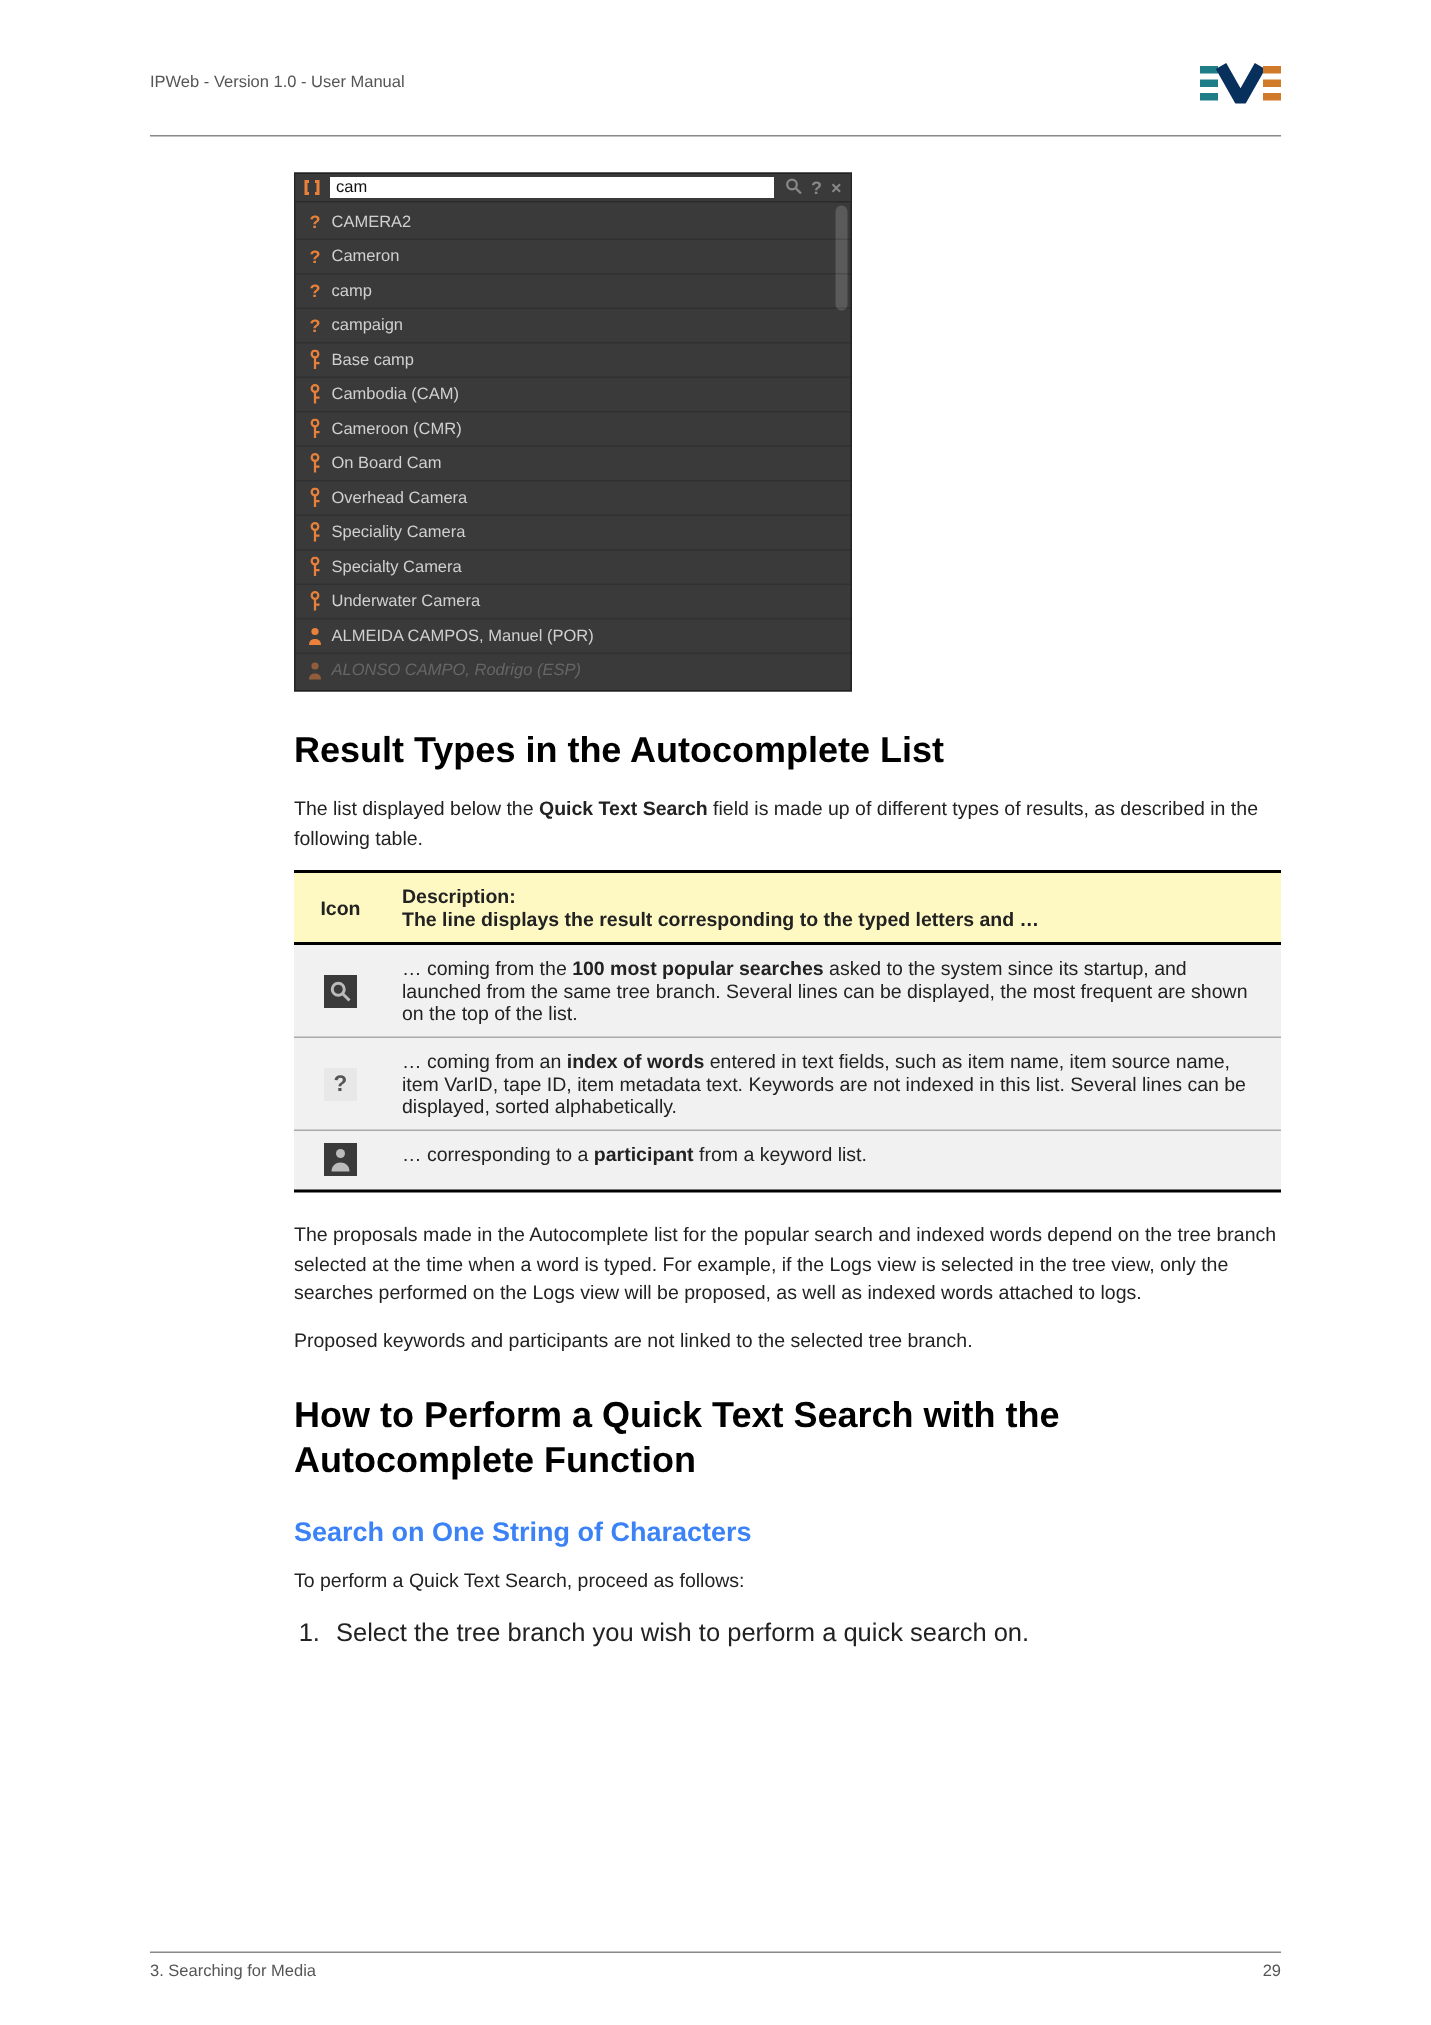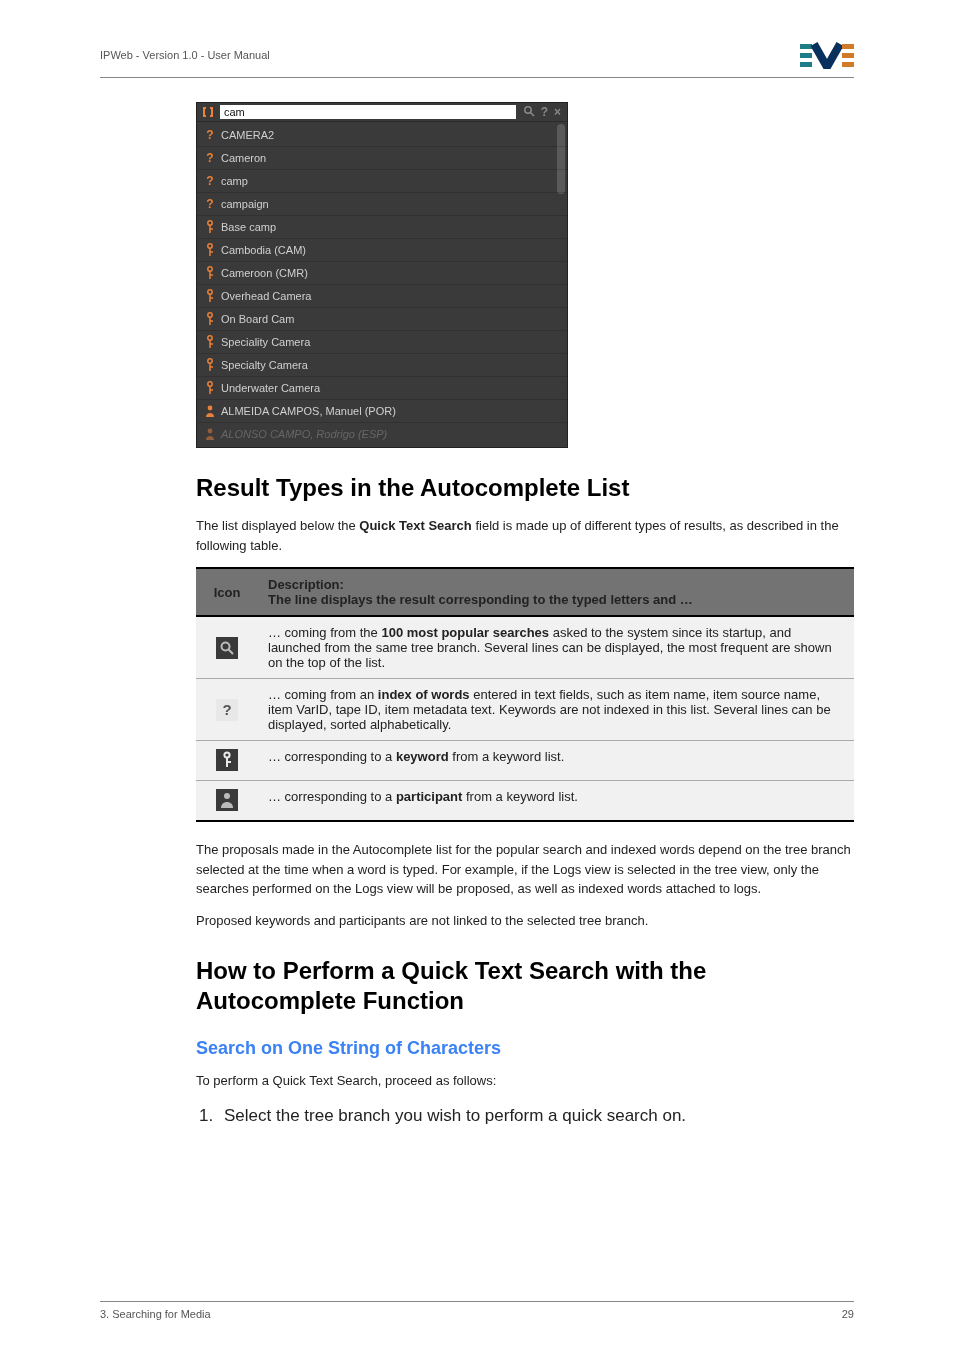--- a/index.html
+++ b/index.html
@@ -16,21 +16,21 @@
     position: relative;
     box-sizing: border-box;
     padding: 40px 100px 60px 100px;
   }
   
   .doc-header {
     display: flex;
     justify-content: space-between;
     align-items: center;
     border-bottom: 1px solid #888;
-    padding-bottom: 7px;
+    padding-bottom: 20px;
     margin-bottom: 24px;
   }
   .doc-header .title {
     font-size: 11px;
     color: #555;
   }
   .logo {
     display: flex;
     align-items: center;
     gap: 2px;
@@ -164,21 +164,21 @@
   }
   table.icon-table th, table.icon-table td {
     text-align: left;
     vertical-align: top;
     padding: 8px 10px;
     border-bottom: 1px solid #aaa;
   }
   table.icon-table thead th {
     border-top: 2px solid #000;
     border-bottom: 2px solid #000;
-    background: #737373;
+    background: #fef9c3;
     font-weight: bold;
   }
   table.icon-table tbody tr:last-child td {
     border-bottom: 2px solid #000;
   }
   table.icon-table tbody tr td {
     background: #f1f1f1;
   }
   table.icon-table .icon-cell {
     width: 42px;
@@ -294,31 +294,31 @@
         <span class="label">Cameroon (CMR)</span>
       </div>
       <div class="ac-item">
         <span class="ic kw">
             <svg width="10" height="14" viewBox="0 0 10 14">
               <circle cx="5" cy="3" r="2.2" fill="none" stroke="#e9813a" stroke-width="1.5"></circle>
               <line x1="5" y1="5" x2="5" y2="13" stroke="#e9813a" stroke-width="1.5"></line>
               <line x1="5" y1="9" x2="8" y2="9" stroke="#e9813a" stroke-width="1.5"></line>
             </svg>
           </span>
+        <span class="label">On Board Cam</span>
+      </div>
+      <div class="ac-item">
+        <span class="ic kw">
+            <svg width="10" height="14" viewBox="0 0 10 14">
+              <circle cx="5" cy="3" r="2.2" fill="none" stroke="#e9813a" stroke-width="1.5"></circle>
+              <line x1="5" y1="5" x2="5" y2="13" stroke="#e9813a" stroke-width="1.5"></line>
+              <line x1="5" y1="9" x2="8" y2="9" stroke="#e9813a" stroke-width="1.5"></line>
+            </svg>
+          </span>
         <span class="label">Overhead Camera</span>
-      </div>
-      <div class="ac-item">
-        <span class="ic kw">
-            <svg width="10" height="14" viewBox="0 0 10 14">
-              <circle cx="5" cy="3" r="2.2" fill="none" stroke="#e9813a" stroke-width="1.5"></circle>
-              <line x1="5" y1="5" x2="5" y2="13" stroke="#e9813a" stroke-width="1.5"></line>
-              <line x1="5" y1="9" x2="8" y2="9" stroke="#e9813a" stroke-width="1.5"></line>
-            </svg>
-          </span>
-        <span class="label">On Board Cam</span>
       </div>
       <div class="ac-item">
         <span class="ic kw">
             <svg width="10" height="14" viewBox="0 0 10 14">
               <circle cx="5" cy="3" r="2.2" fill="none" stroke="#e9813a" stroke-width="1.5"></circle>
               <line x1="5" y1="5" x2="5" y2="13" stroke="#e9813a" stroke-width="1.5"></line>
               <line x1="5" y1="9" x2="8" y2="9" stroke="#e9813a" stroke-width="1.5"></line>
             </svg>
           </span>
         <span class="label">Speciality Camera</span>
@@ -399,34 +399,20 @@
         <tr>
           <td class="icon-cell">
             <span class="tbl-icon" style="font-weight:bold;font-size:15px;background:#e8e8e8;color:#555">?</span>
           </td>
           <td>
             <span>… coming from an </span><span class="bold">index of words</span><span> entered in text fields, such as item name, item source name, item VarID, tape ID, item metadata text. Keywords are not indexed in this list. Several lines can be displayed, sorted alphabetically.</span>
           </td>
         </tr>
         <tr>
           <td class="icon-cell">
-            <span class="tbl-icon orange">
-              <svg width="12" height="18" viewBox="0 0 12 18">
-                  <circle cx="6" cy="4" r="2.6" fill="none" stroke="#e9e9e9" stroke-width="2"></circle>
-                  <line x1="6" y1="6.5" x2="6" y2="16" stroke="#e9e9e9" stroke-width="2"></line>
-                  <line x1="6" y1="11" x2="10" y2="11" stroke="#e9e9e9" stroke-width="2"></line>
-                </svg>
-            </span>
-          </td>
-          <td>
-            <span>… corresponding to a </span><span class="bold">keyword</span><span> from a keyword list.</span>
-          </td>
-        </tr>
-        <tr>
-          <td class="icon-cell">
             <span class="tbl-icon">
               <svg width="16" height="18" viewBox="0 0 16 18">
                   <circle cx="8" cy="5" r="3" fill="#bbb"></circle>
                   <path d="M2 17c0-4 3-6 6-6s6 2 6 6z" fill="#bbb"></path>
                 </svg>
             </span>
           </td>
           <td>
             <span>… corresponding to a </span><span class="bold">participant</span><span> from a keyword list.</span>
           </td>

